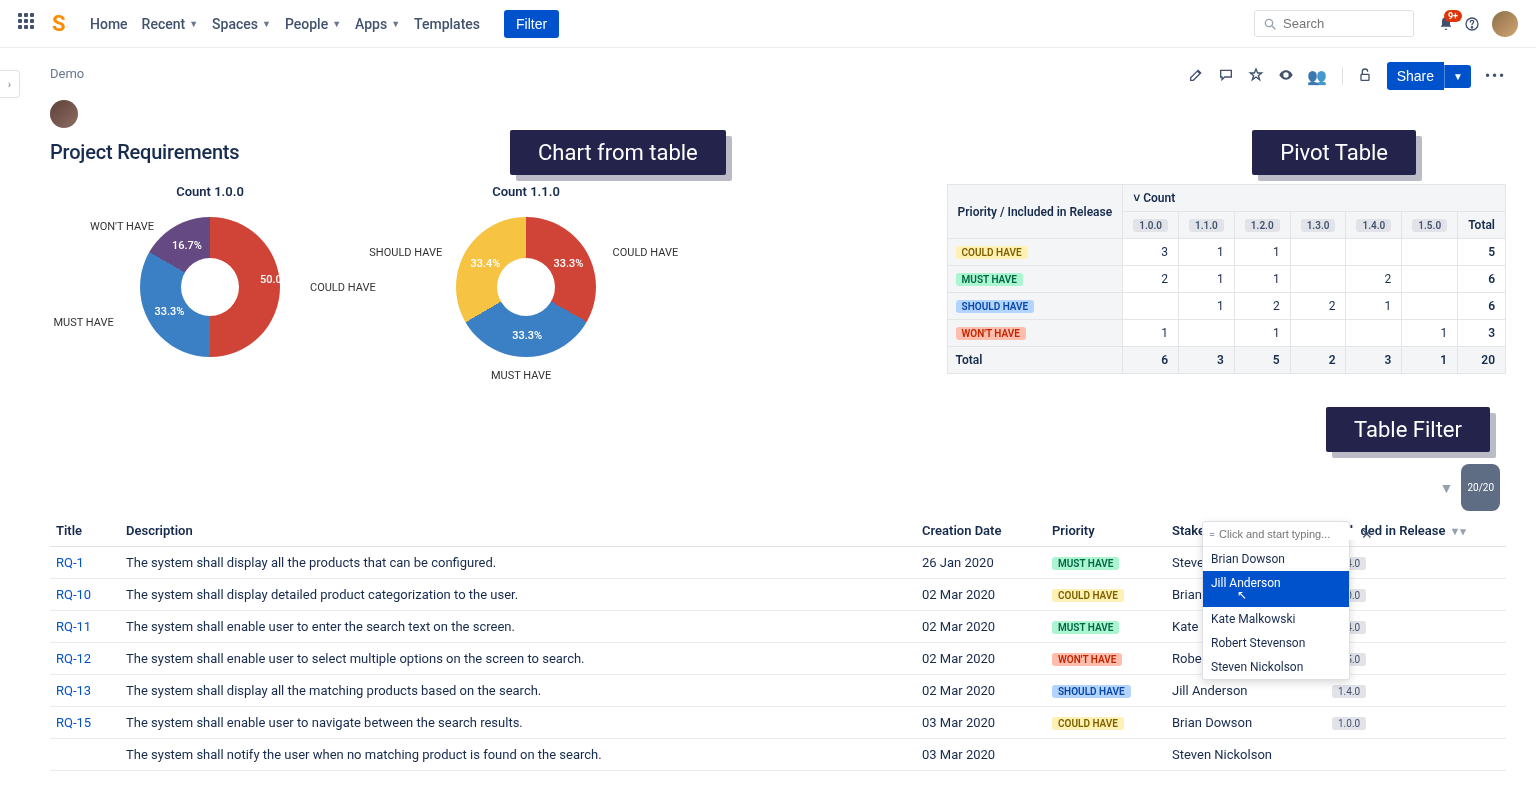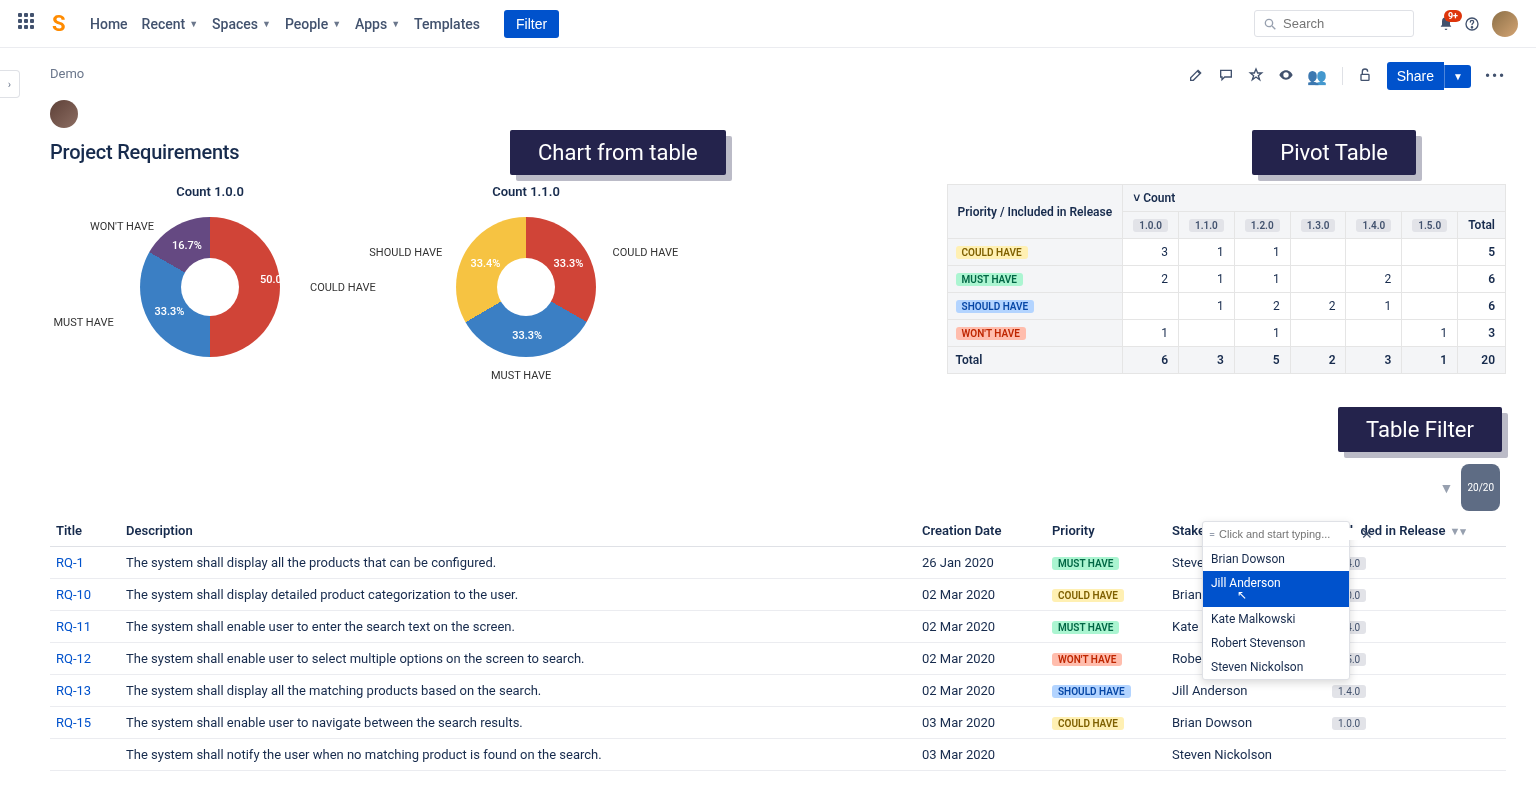--- a/index.html
+++ b/index.html
@@ -61,21 +61,21 @@
 .pivot-table .corner { text-align: left; background: #f4f5f7; font-weight: 600; margin-left: 48px; }
 .pivot-table .rowhead { text-align: left; background: #f4f5f7; padding: 4px 8px; }
 .ver-badge { background: #e2e3e8; border-radius: 3px; padding: 1px 6px; font-size: 10px; display: inline-block; color: #42526E; }
 .pr-badge { border-radius: 3px; padding: 1px 6px; font-size: 10px; display: inline-block; font-weight: 600; }
 .pr-could { background: #fff0b3; color: #7f6000; }
 .pr-must { background: #abf5d1; color: #064; }
 .pr-should { background: #b3d4ff; color: #0747a6; }
 .pr-wont { background: #ffbdad; color: #bf2600; }
 .totals-row td { background: #f4f5f7; font-weight: 600; }
 
-.table-filter-ribbon { text-align: right; margin: 20px 4px 12px; }
+.table-filter-ribbon { text-align: right; margin: 20px 16px 12px; }
 .filter-icons { display: flex; justify-content: flex-end; gap: 8px; align-items: center; padding-right: 6px; margin-bottom: 4px; }
 .fcount { background: #5e6c84; color: #fff; font-size: 10px; border-radius: 8px; padding: 18px 6px; }
 
 table.data-table { width: 100%; border-collapse: collapse; font-size: 13px; }
 .data-table th { text-align: left; padding: 8px 6px; font-weight: 600; border-bottom: 1px solid #dfe1e6; color: #172b4d; }
 .data-table td { padding: 8px 6px; border-bottom: 1px solid #ebecf0; vertical-align: middle; }
 .rq-link { color: #0052cc; cursor: pointer; }
 .th-filter { color: #97a0af; font-size: 11px; margin-left: 4px; }
 
 .dropdown-pop { position: absolute; background: #fff; border: 1px solid #dfe1e6; border-radius: 3px; box-shadow: 0 3px 8px rgba(0,0,0,0.15); width: 148px; z-index: 100; }

